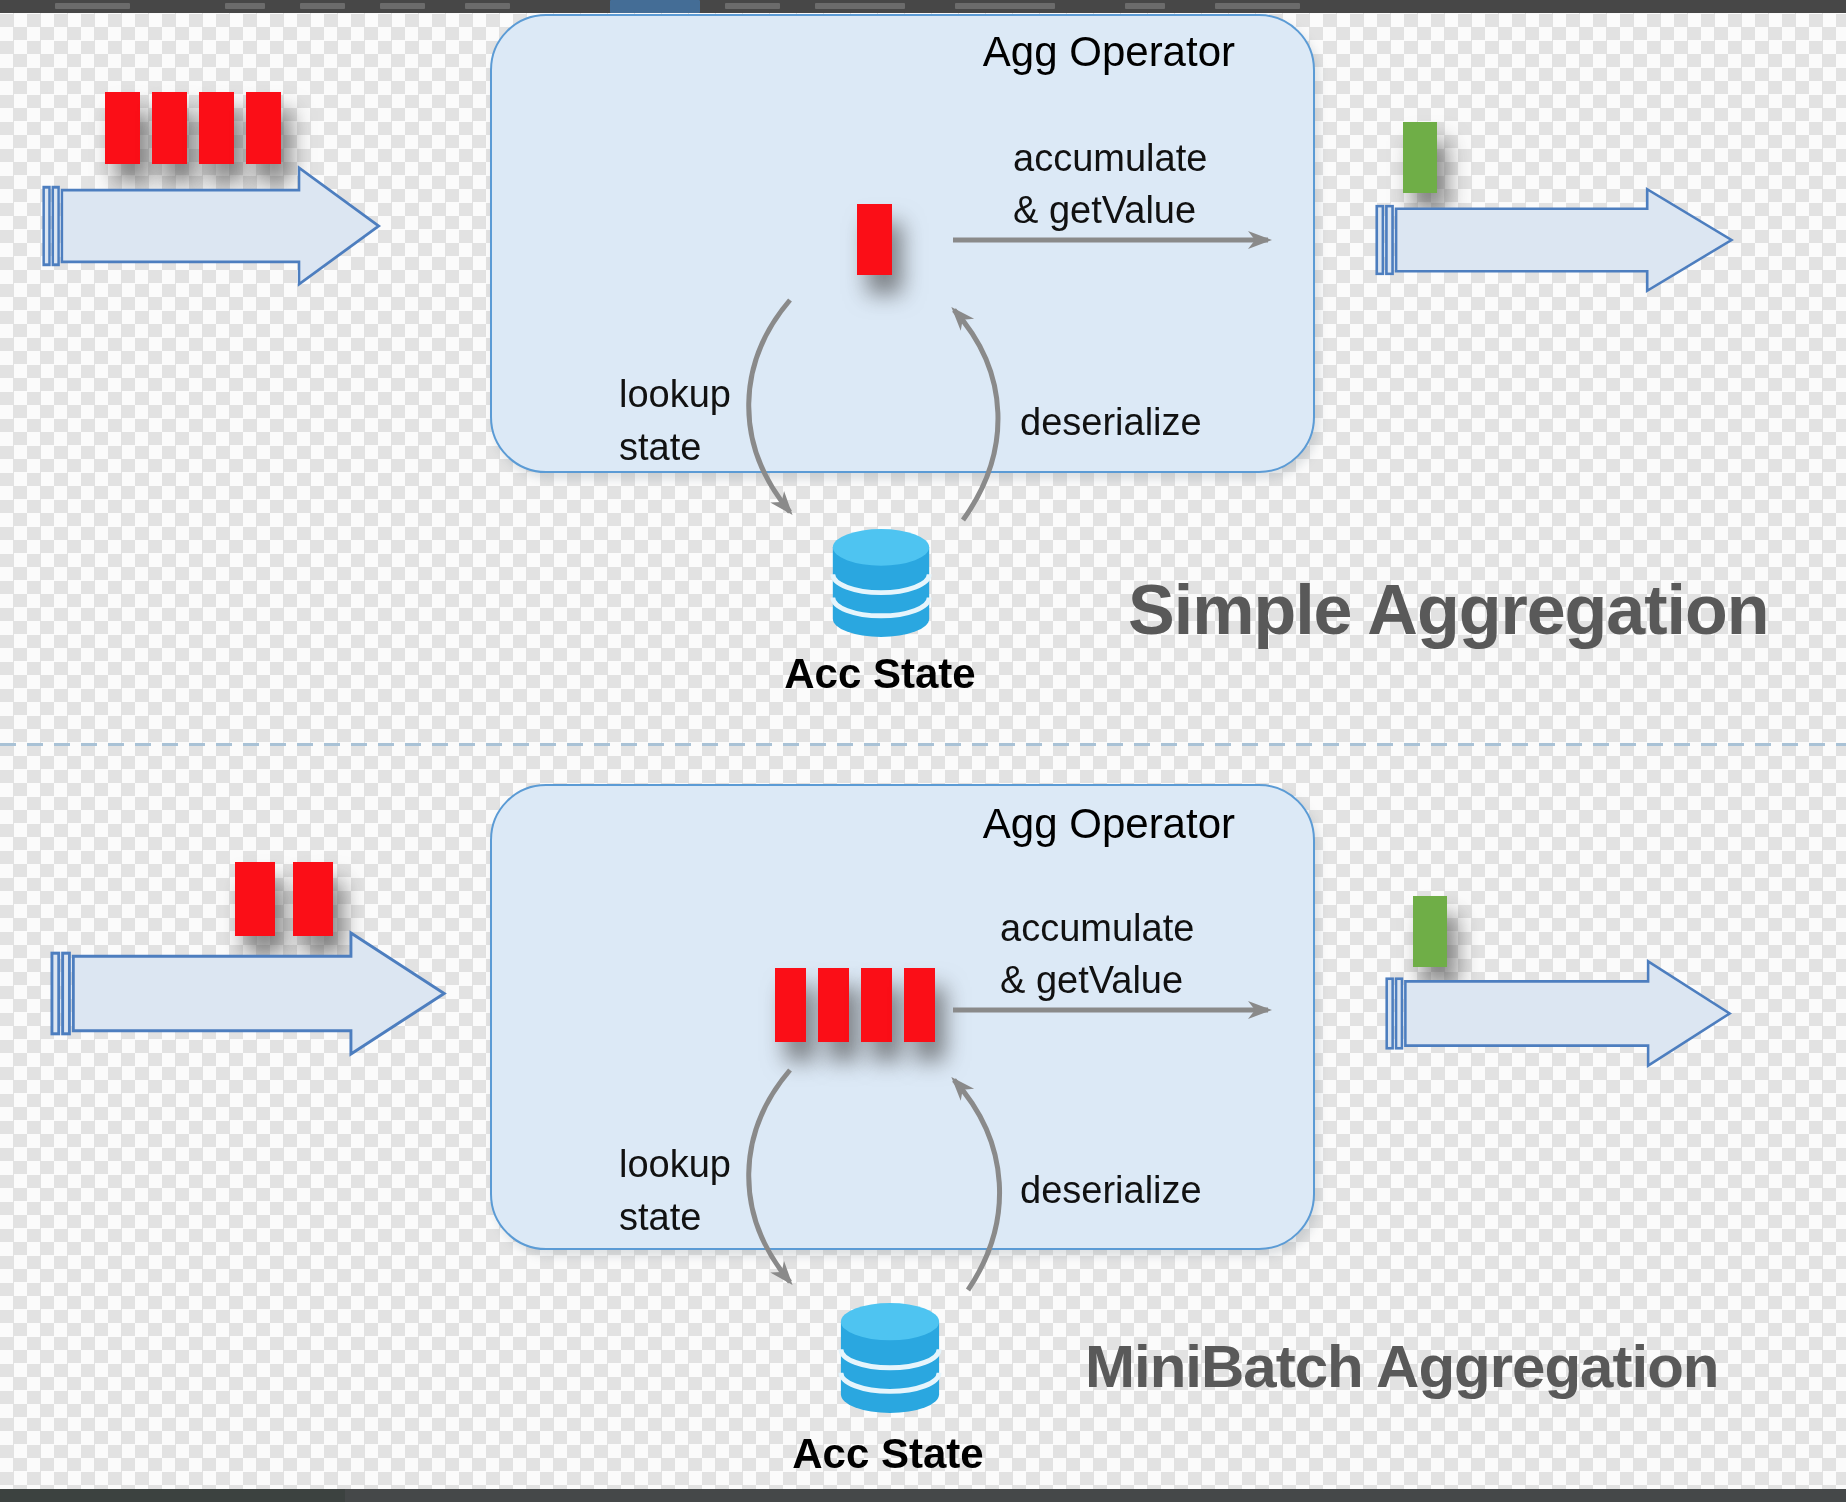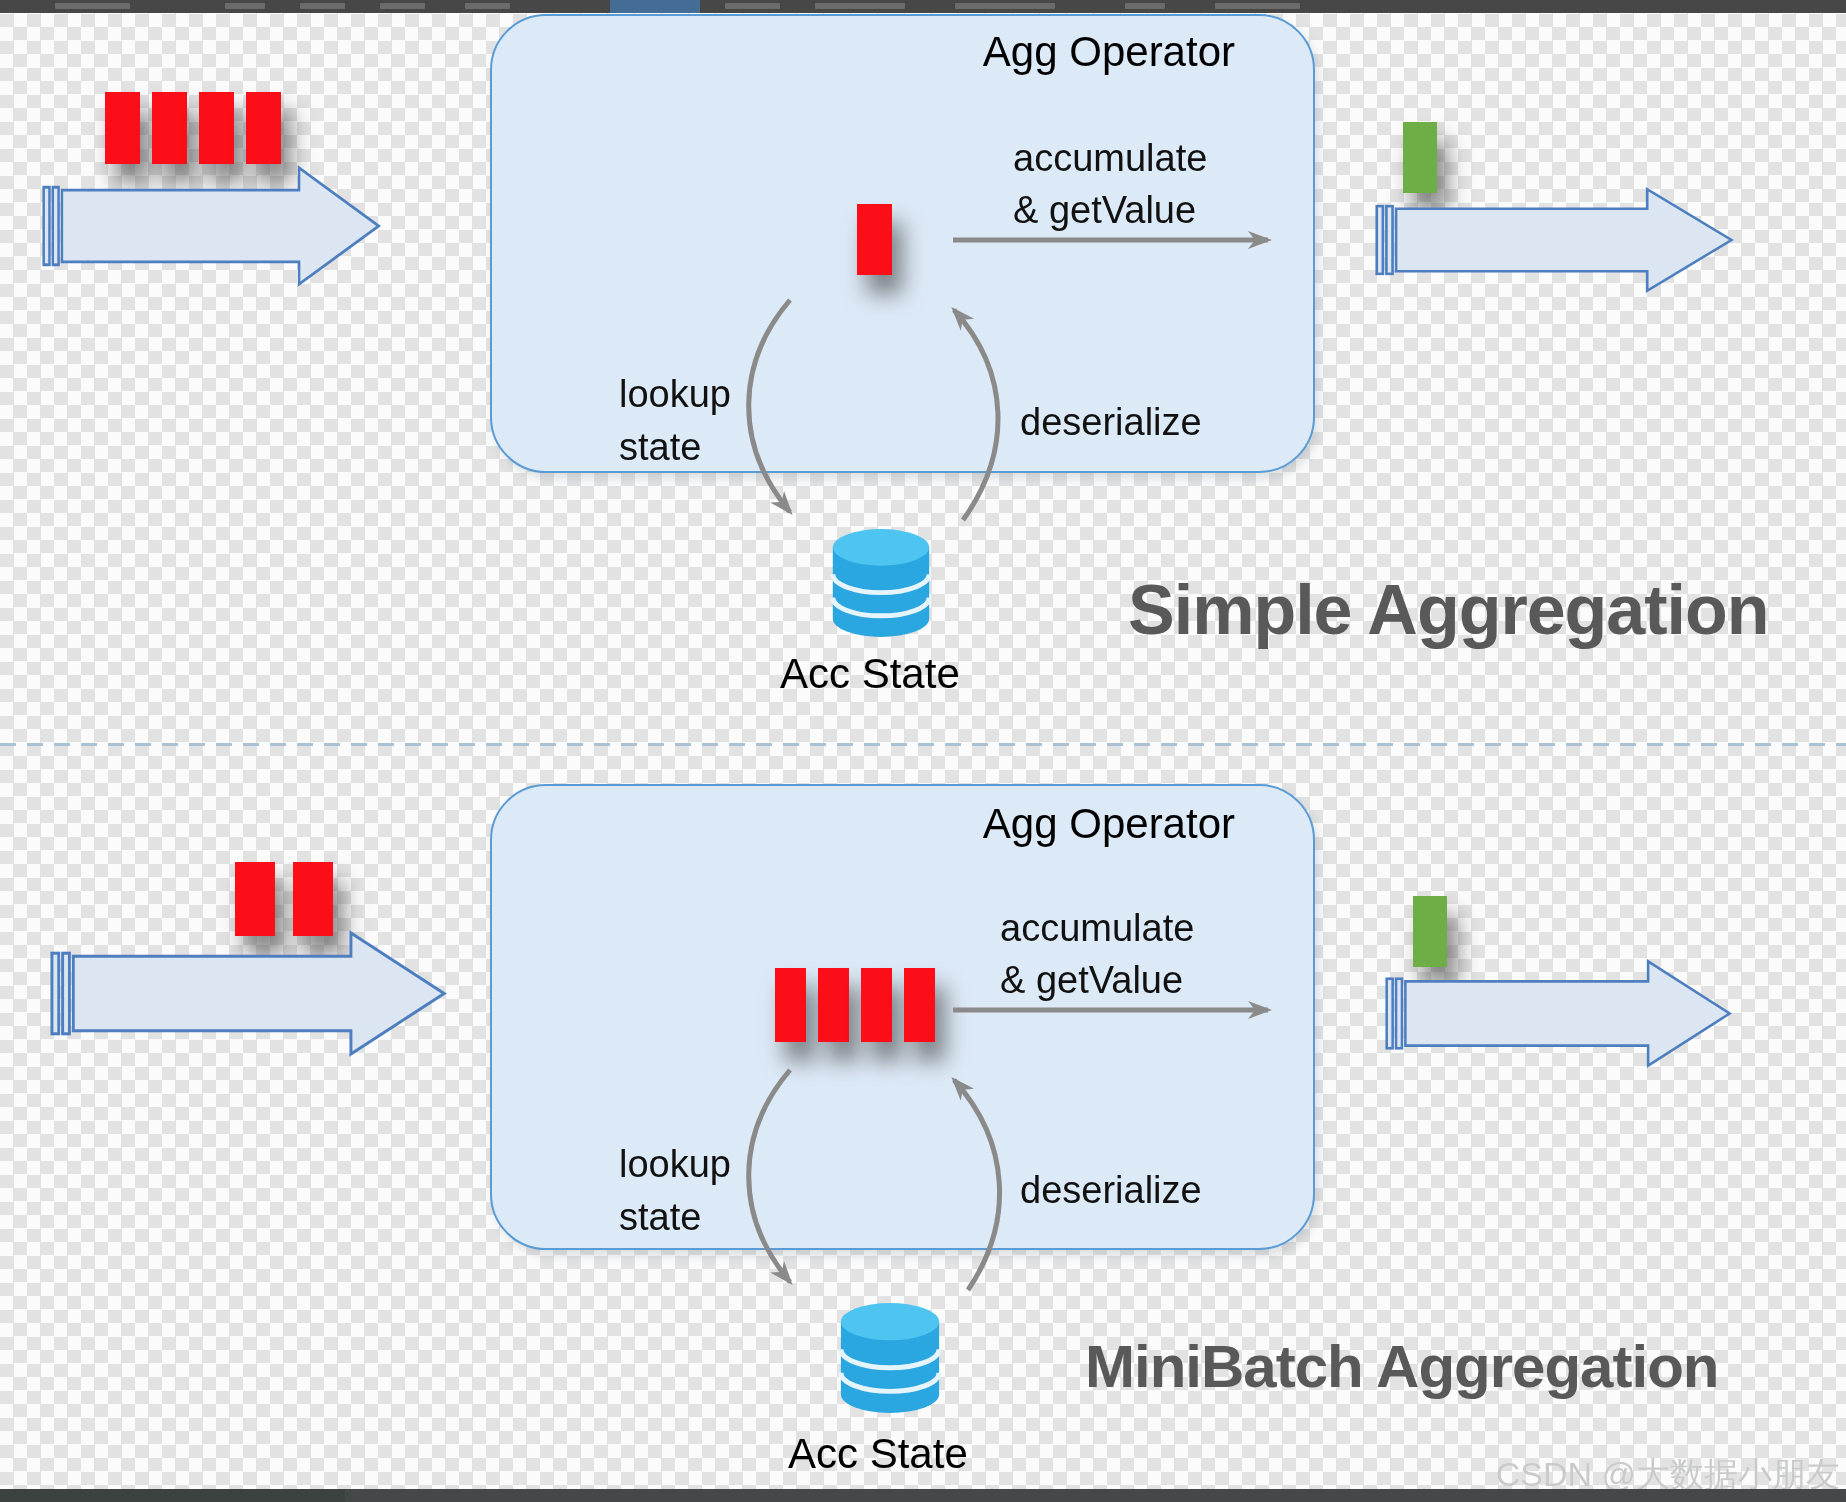--- a/index.html
+++ b/index.html
@@ -30,21 +30,21 @@
   .op-box{position:absolute;background:var(--box-fill);border:2.5px solid var(--box-border);
     border-radius:56px;box-shadow:4px 6px 10px rgba(120,130,140,.22);box-sizing:border-box;}
   .op-title{position:absolute;text-align:right;font-size:42px;color:#000;letter-spacing:0;}
   
   .blocks{position:absolute;display:flex;}
   .blk{filter:drop-shadow(10px 19px 11px rgba(70,70,70,0.65));}
   .blk.red{background:var(--block-red);}
   .blk.green{background:var(--block-green);}
   
   .lbl{position:absolute;color:var(--label);font-size:38px;line-height:52px;white-space:nowrap;}
-  .state-lbl{position:absolute;text-align:left;font-size:42px;font-weight:400;color:#000;white-space:nowrap;}
+  .state-lbl{position:absolute;text-align:center;font-size:42px;font-weight:700;color:#000;white-space:nowrap;}
   .caption{position:absolute;font-weight:700;color:var(--caption);letter-spacing:-1px;white-space:nowrap;}
   .watermark{position:absolute;left:1490px;top:1452px;width:350px;text-align:right;
     font-size:34px;color:#c9cbca;text-shadow:0 0 1px rgba(255,255,255,.6);white-space:nowrap;}
   svg{position:absolute;overflow:visible;}
   .block-arrow-use{fill:var(--arrow-fill);stroke:var(--arrow-border);stroke-width:3;}
   .flowline{stroke:var(--flow-gray);stroke-width:5;fill:none;}
   
   .d1-box{left:490px;top:14px;width:825px;height:459px;}
   .d1-title{left:490px;top:28px;width:745px;}
   .d1-in-blocks{left:105px;top:92px;gap:12px;} .d1-in-blocks .blk{width:35px;height:72px;}
@@ -215,19 +215,18 @@
     <div class="blocks d2-out-blocks">
       <div class="blk green"></div>
     </div>
     <svg class="d2-out-arrow" viewBox="0 0 410 130" preserveAspectRatio="none">
       <use href="#blockarrow" class="block-arrow-use"></use>
     </svg>
 
     <div class="caption d2-caption">MiniBatch Aggregation</div>
   </section>
 
-  <div class="watermark">CSDN @大数据小朋友</div>
 
   <div class="botbar">
     <div class="seg"></div>
   </div>
 
 </div>
 
 </body></html>

